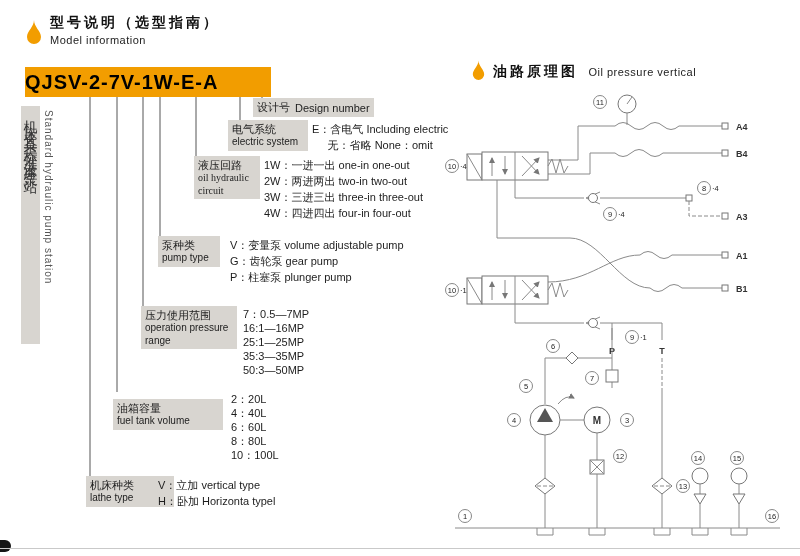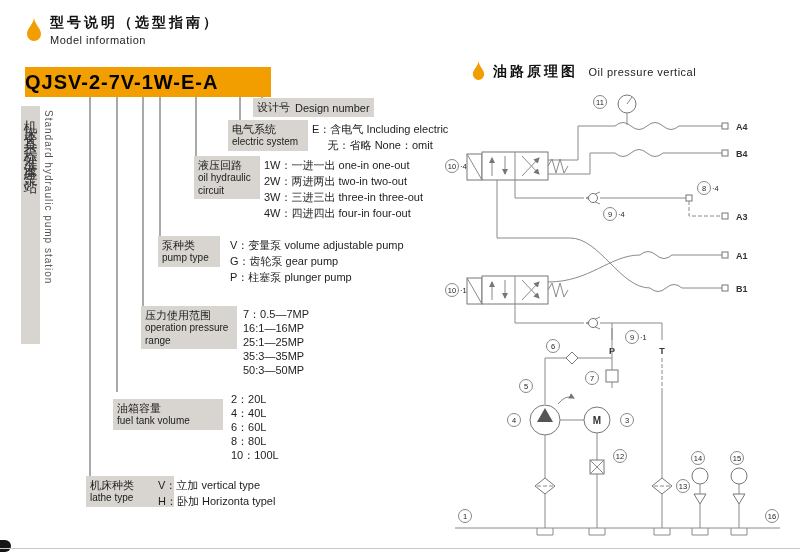--- a/index.html
+++ b/index.html
@@ -1,19 +1,19 @@
 <!DOCTYPE html>
 <html><head>
 <meta charset="utf-8">
 <style>
   html,body{margin:0;padding:0;background:#e8e8e8;font-family:"Liberation Sans","DejaVu Sans",sans-serif;}
   .page{position:relative;width:800px;height:556px;background:#ffffff;overflow:hidden;margin:0 auto;}
 
   
-  .hdr{position:absolute;display:flex;align-items:center;gap:8px;}
+  .hdr{position:absolute;display:flex;align-items:flex-end;gap:8px;}
   .hdr-left{left:26px;top:14px;}
   .hdr-right{left:472px;top:60px;align-items:center;}
   .drop{flex:0 0 auto;}
   .hdr-text .zh{font-size:14px;font-weight:bold;letter-spacing:3px;color:#111;}
   .hdr-text .en{font-size:11px;color:#222;margin-top:2px;letter-spacing:0.5px;}
   .hdr-right .zh{font-size:14px;font-weight:bold;letter-spacing:3px;color:#111;display:inline;margin-top:16px;}
   .hdr-right .en{font-size:11px;color:#222;display:inline;margin-left:6px;}
 
   
   .model-box{position:absolute;left:25px;top:67px;width:246px;height:30px;background:#F29D00;
@@ -105,21 +105,21 @@
 
   <div class="chip" style="left:228px;top:120px;width:80px;">
     <div class="chip-zh">电气系统</div>
     <div class="chip-en">electric system</div>
   </div>
   <div class="items" style="left:312px;top:121px;text-align:center;">
     <div class="item">E：含电气 Including electric</div>
     <div class="item">无：省略 None：omit</div>
   </div>
 
-  <div class="chip" style="left:194px;top:156px;width:66px;">
+  <div class="chip" style="left:194px;top:156px;width:66px;font-family:Liberation Serif, serif;">
     <div class="chip-zh">液压回路</div>
     <div class="chip-en">oil hydraulic circuit</div>
   </div>
   <div class="items" style="left:264px;top:157px;">
     <div class="item">1W：一进一出 one-in one-out</div>
     <div class="item">2W：两进两出 two-in two-out</div>
     <div class="item">3W：三进三出 three-in three-out</div>
     <div class="item">4W：四进四出 four-in four-out</div>
   </div>
 

